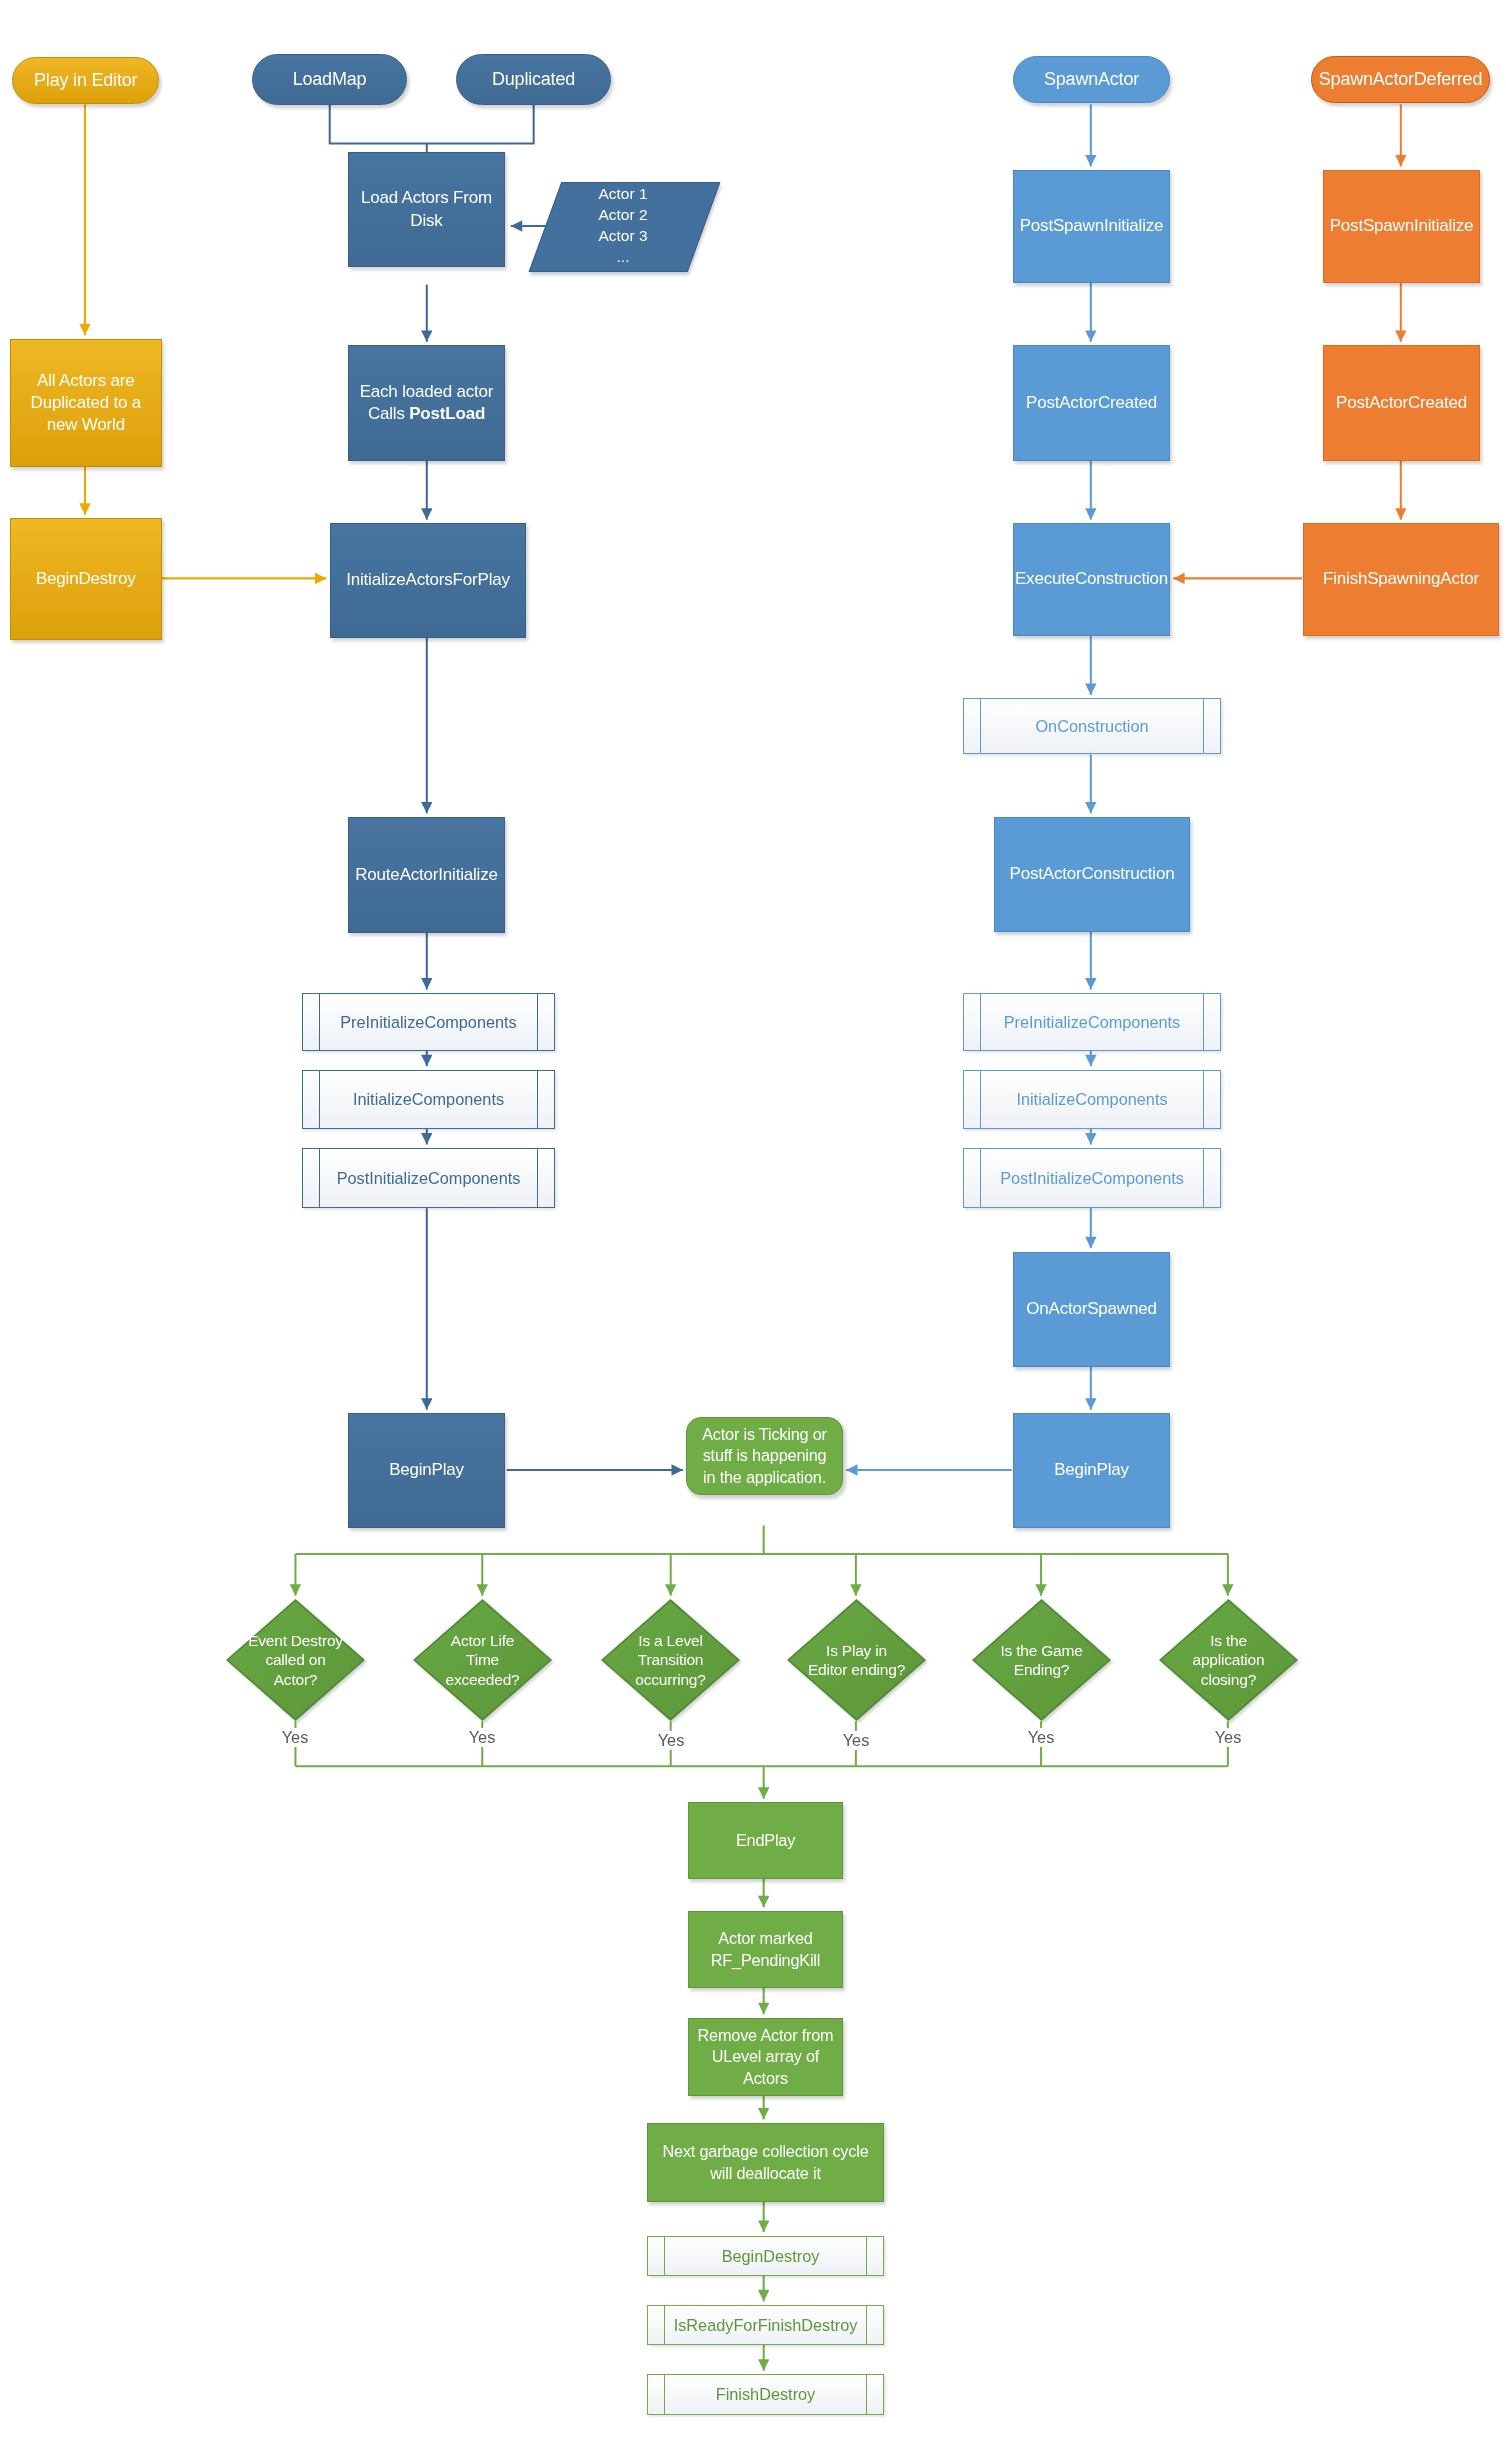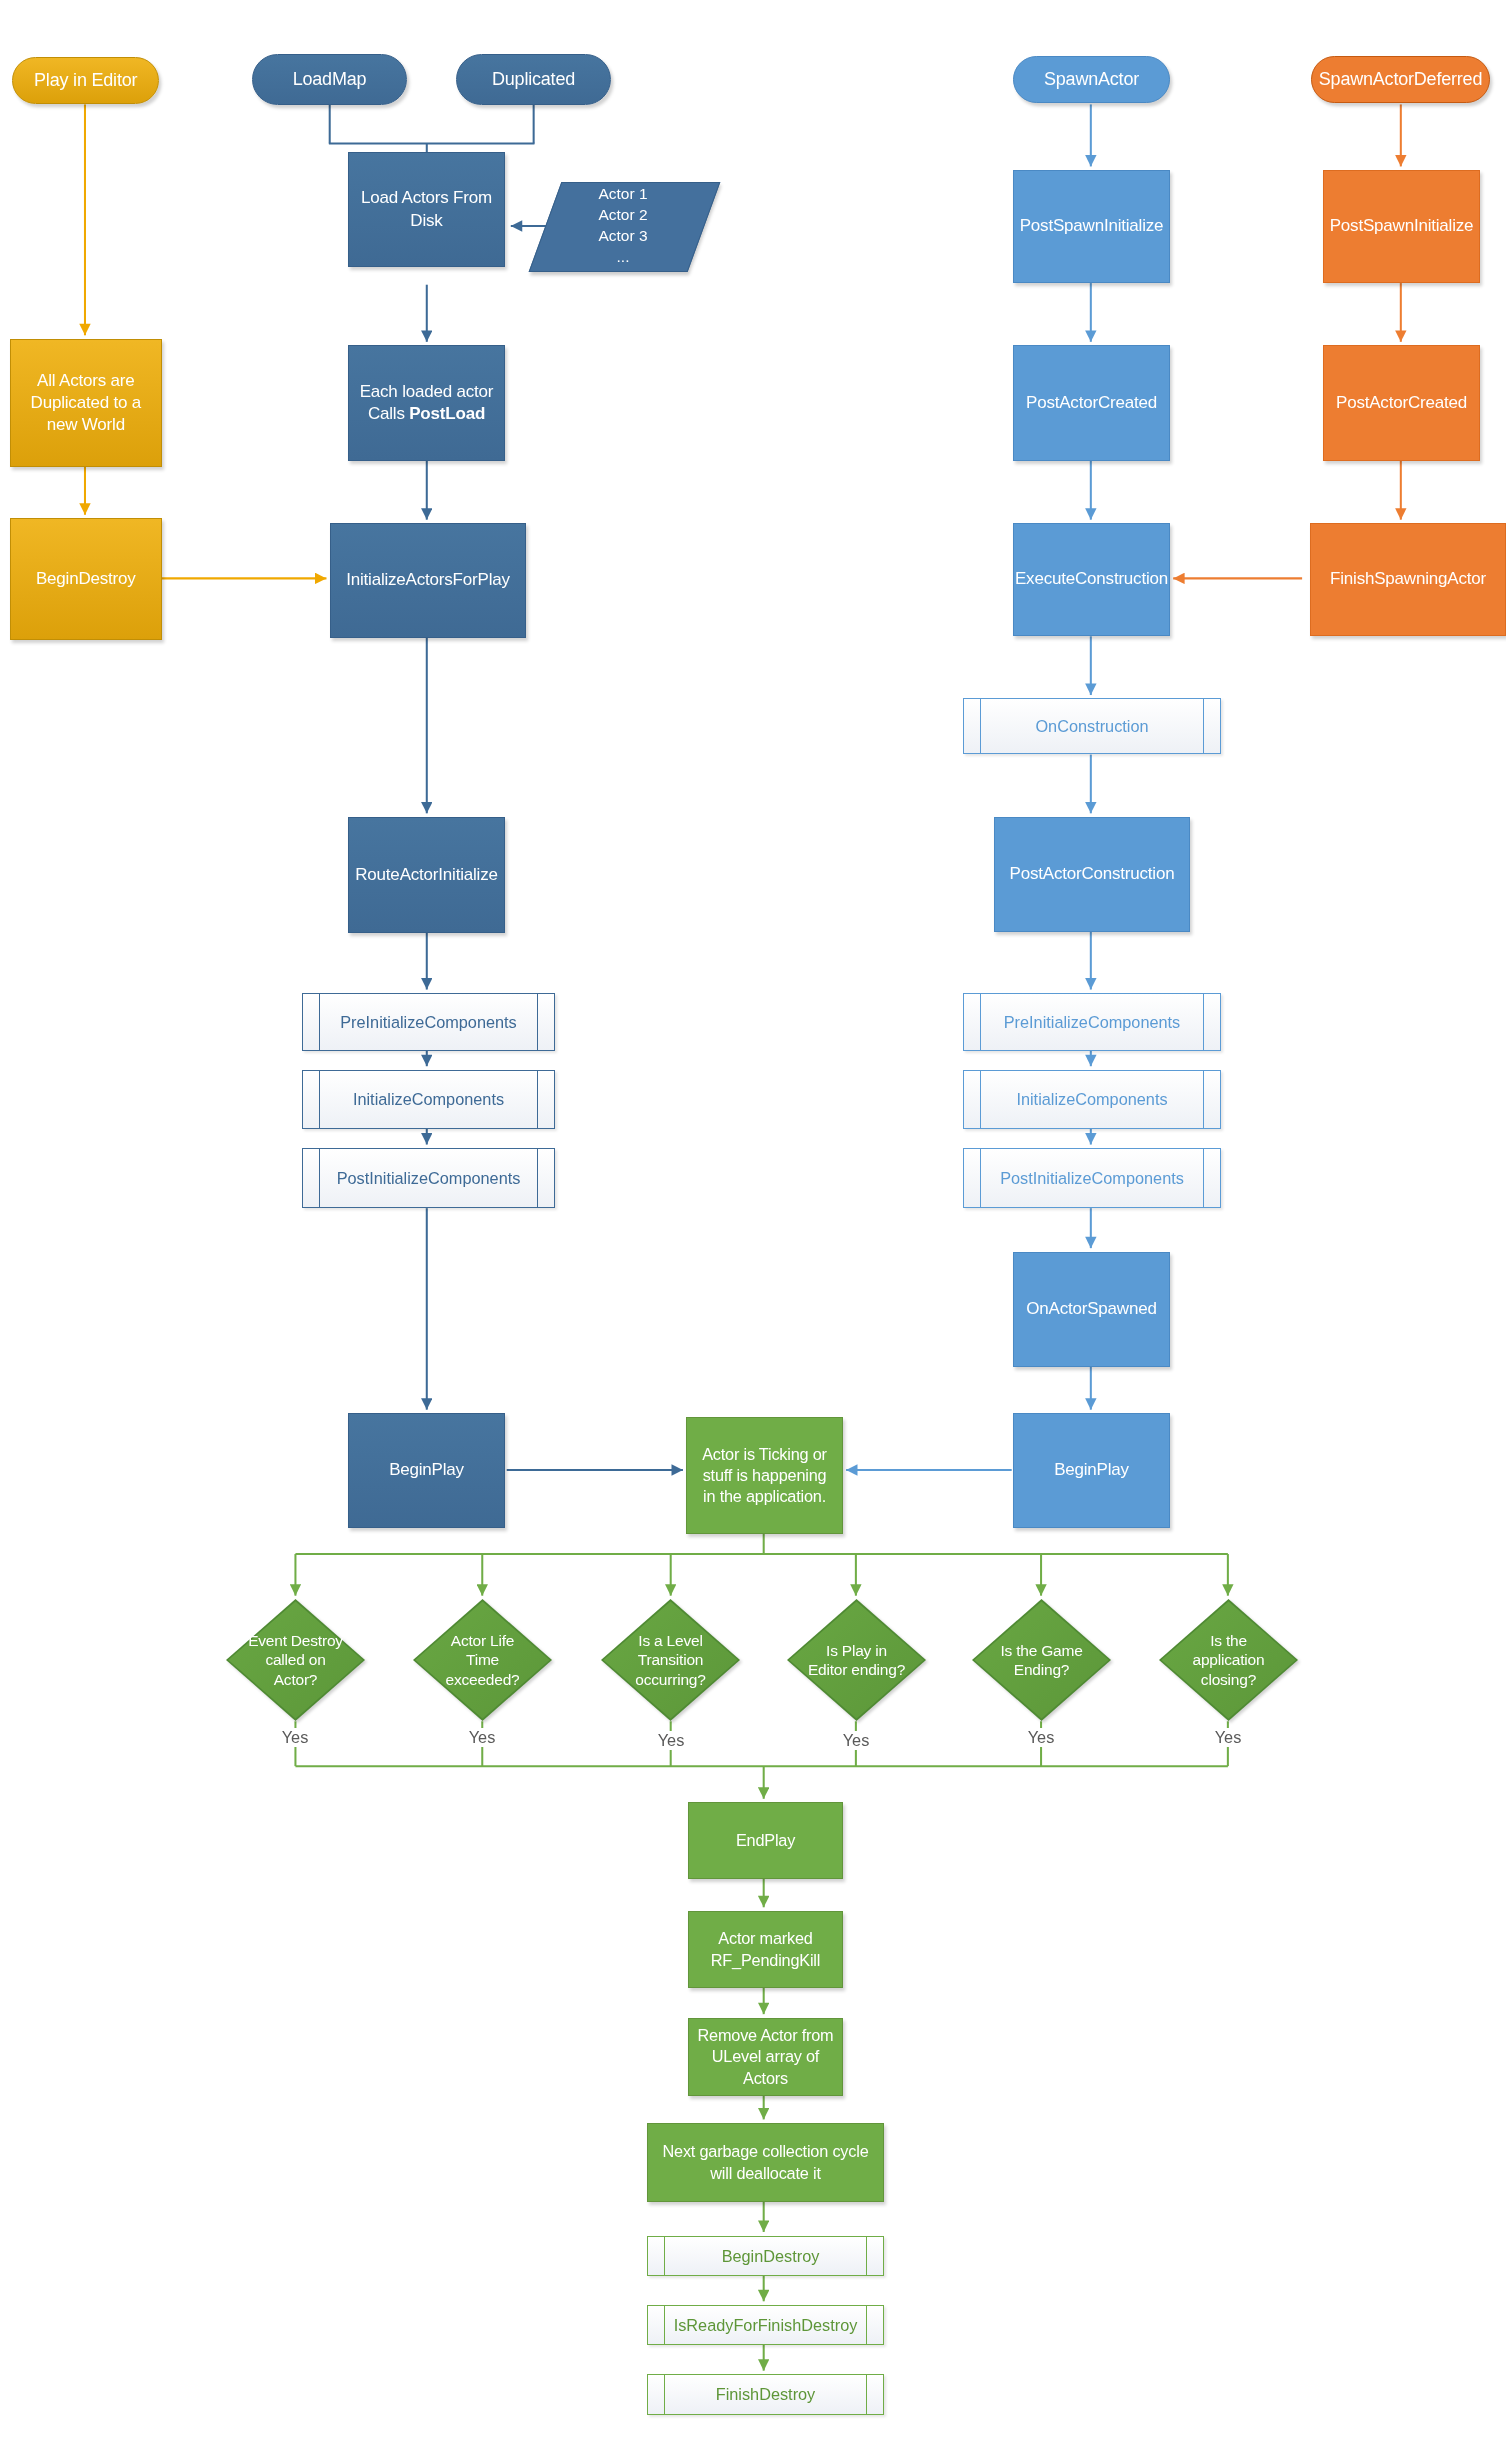--- a/index.html
+++ b/index.html
@@ -180,23 +180,23 @@
   <div class="sub lt" style="left:963px;top:993px;width:258px;height:58px;">PreInitializeComponents</div>
   <div class="sub lt" style="left:963px;top:1070px;width:258px;height:59px;">InitializeComponents</div>
   <div class="sub lt" style="left:963px;top:1148px;width:258px;height:60px;">PostInitializeComponents</div>
 
   <div class="node ltblue shadow" style="left:1013px;top:1252px;width:157px;height:115px;">OnActorSpawned</div>
   <div class="node ltblue shadow" style="left:1013px;top:1413px;width:157px;height:115px;">BeginPlay</div>
 
   <div class="node pill orange shadow" style="left:1311px;top:56px;width:179px;height:47px;border-width:1.6px;border-color:#C55A11;">SpawnActorDeferred</div>
   <div class="node orange shadow" style="left:1323px;top:170px;width:157px;height:113px;">PostSpawnInitialize</div>
   <div class="node orange shadow" style="left:1323px;top:345px;width:157px;height:116px;">PostActorCreated</div>
-  <div class="node orange shadow" style="left:1303px;top:523px;width:196px;height:113px;margin-left:7px;">FinishSpawningActor</div>
-
-  <div class="node green shadow" style="left:686px;top:1417px;width:157px;height:117px;">Actor is Ticking or stuff is happening in the application.</div>
+  <div class="node orange shadow" style="left:1303px;top:523px;width:196px;height:113px;">FinishSpawningActor</div>
+
+  <div class="node green shadow" style="left:686px;top:1417px;width:157px;height:78px;border-radius:15px;">Actor is Ticking or stuff is happening in the application.</div>
 
   <div class="diamond" style="left:226px;top:1599px;">
     <div class="d-border"></div>
     <div class="d-fill"></div>
     <div class="d-txt">Event Destroy called on Actor?</div>
   </div>
   <div class="diamond" style="left:413px;top:1599px;">
     <div class="d-border"></div>
     <div class="d-fill"></div>
     <div class="d-txt">Actor Life Time exceeded?</div>

